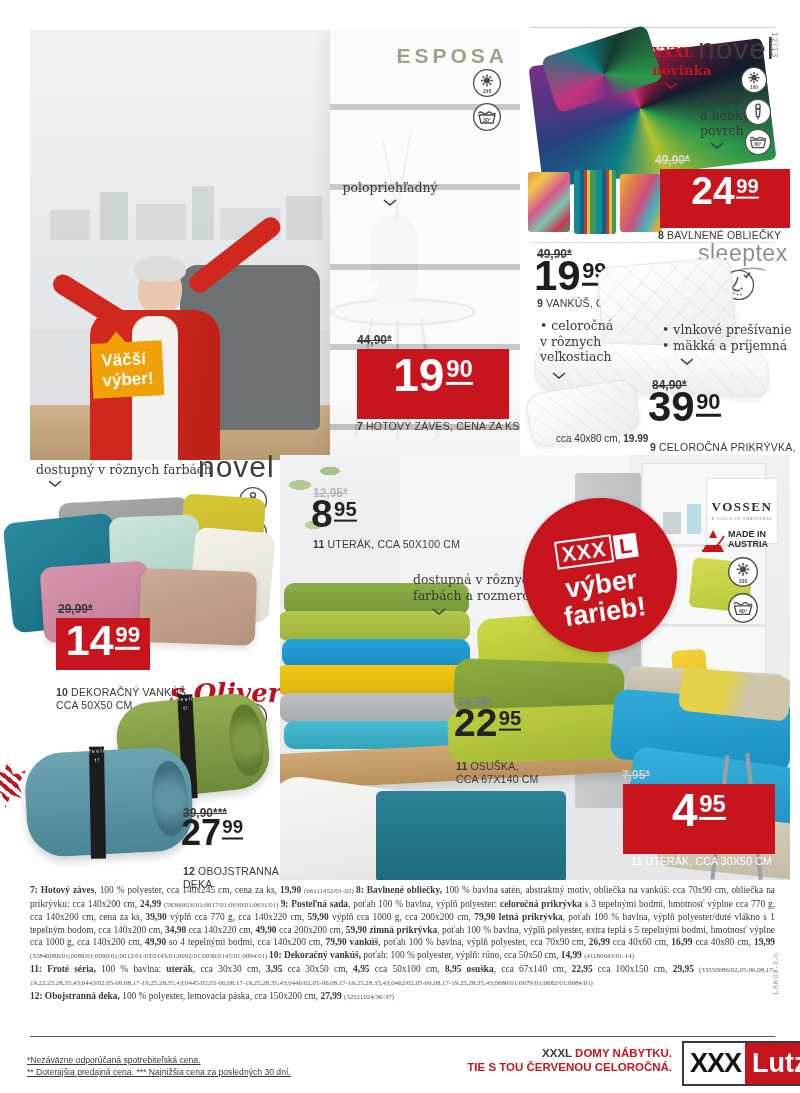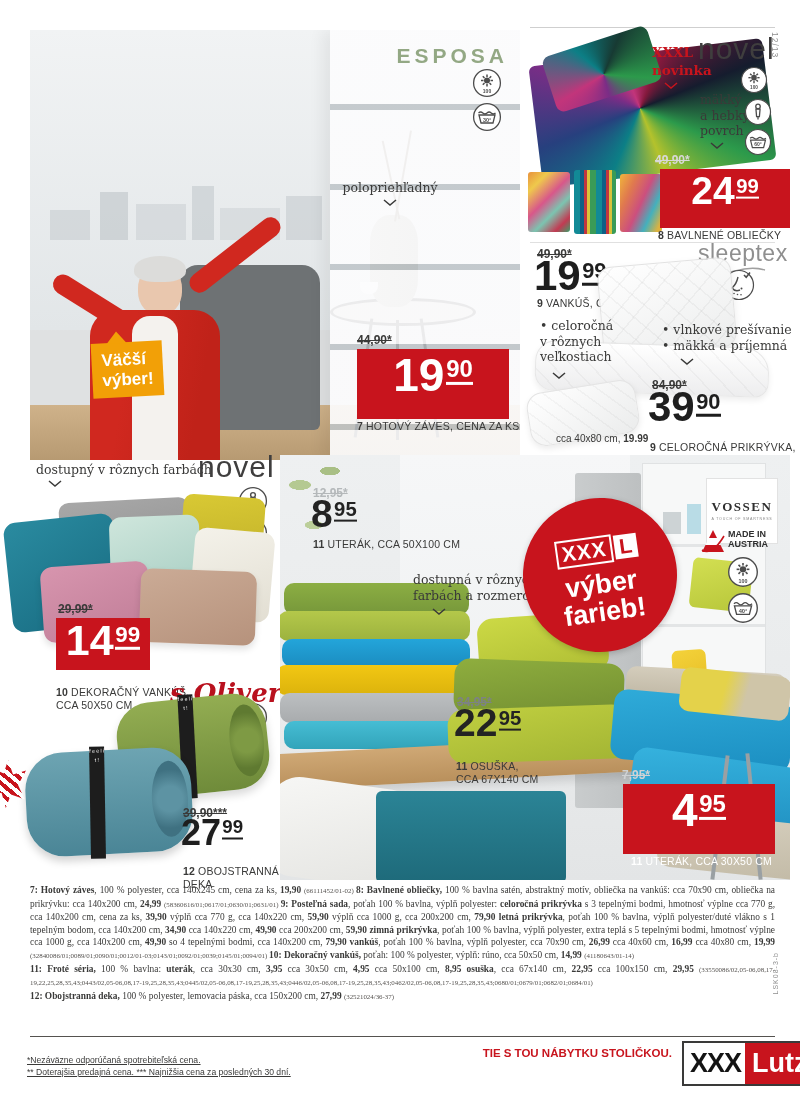--- a/index.html
+++ b/index.html
@@ -479,20 +479,21 @@
       <p><span class="fp-b">7: Hotový záves</span><span class="fp-n">, 100 % polyester, cca 140x245 cm, cena za ks, </span><span class="fp-b">19,90 </span><span class="fp-c">(66111452/01-02) </span><span class="fp-b">8: Bavlnené obliečky,</span><span class="fp-n"> 100 % bavlna satén, abstraktný motív, obliečka na vankúš: cca 70x90 cm, obliečka na prikrývku: cca 140x200 cm, </span><span class="fp-b">24,99 </span><span class="fp-c">(58360616/01;0617/01;0630/01;0631/01) </span><span class="fp-b">9: Posteľná sada</span><span class="fp-n">, poťah 100 % bavlna, výplň polyester: </span><span class="fp-b">celoročná prikrývka</span><span class="fp-n"> s 3 tepelnými bodmi, hmotnosť výplne cca 770 g, cca 140x200 cm, cena za ks, </span><span class="fp-b">39,90</span><span class="fp-n"> výplň cca 770 g, cca 140x220 cm, </span><span class="fp-b">59,90</span><span class="fp-n"> výplň cca 1000 g, cca 200x200 cm, </span><span class="fp-b">79,90 letná prikrývka</span><span class="fp-n">, poťah 100 % bavlna, výplň polyester/duté vlákno s 1 tepelným bodom, cca 140x200 cm, </span><span class="fp-b">34,90</span><span class="fp-n"> cca 140x220 cm, </span><span class="fp-b">49,90</span><span class="fp-n"> cca 200x200 cm, </span><span class="fp-b">59,90 zimná prikrývka</span><span class="fp-n">, poťah 100 % bavlna, výplň polyester, extra teplá s 5 tepelnými bodmi, hmotnosť výplne cca 1000 g, cca 140x200 cm, </span><span class="fp-b">49,90</span><span class="fp-n"> so 4 tepelnými bodmi, cca 140x200 cm, </span><span class="fp-b">79,90 vankúš</span><span class="fp-n">, poťah 100 % bavlna, výplň polyester, cca 70x90 cm, </span><span class="fp-b">26,99</span><span class="fp-n"> cca 40x60 cm, </span><span class="fp-b">16,99</span><span class="fp-n"> cca 40x80 cm, </span><span class="fp-b">19,99 </span><span class="fp-c">(32840086/01;0089/01;0090/01;0012/01-03;0143/01;0092/01;0039;0145/01;0094/01) </span><span class="fp-b">10: Dekoračný vankúš,</span><span class="fp-n"> poťah: 100 % polyester, výplň: rúno, cca 50x50 cm, </span><span class="fp-b">14,99 </span><span class="fp-c">(41180643/01-14)</span></p>
       <p><span class="fp-b">11: Froté séria,</span><span class="fp-n"> 100 % bavlna: </span><span class="fp-b">uterák</span><span class="fp-n">, cca 30x30 cm, </span><span class="fp-b">3,95</span><span class="fp-n"> cca 30x50 cm, </span><span class="fp-b">4,95</span><span class="fp-n"> cca 50x100 cm, </span><span class="fp-b">8,95 osuška</span><span class="fp-n">, cca 67x140 cm, </span><span class="fp-b">22,95</span><span class="fp-n"> cca 100x150 cm, </span><span class="fp-b">29,95 </span><span class="fp-c">(33550086/02,05-06,08,17-19,22,25,28,35,43;0443/02,05-06,08,17-19,25,28,35,43;0445/02,05-06,08,17-19,25,28,35,43;0446/02,05-06,08,17-19,25,28,35,43;0462/02,05-06,08,17-19,25,28,35,43;0680/01;0679/01;0682/01;0684/01)</span></p>
       <p><span class="fp-b">12: Obojstranná deka,</span><span class="fp-n"> 100 % polyester, lemovacia páska, cca 150x200 cm, </span><span class="fp-b">27,99 </span><span class="fp-c">(32521024/36-37)</span></p>
     </div>
   <div class="abs vert" style="left:772px;top:952px;font-size:7px;transform:rotate(180deg);">LSK08-3-b</div>
 
   <div class="abs" style="left:30px;top:1036px;width:745px;height:1px;background:#55524f;"></div>
   <div class="abs footnote" style="left:27px;top:1055px;">*Nezáväzne odporúčaná spotrebiteľská cena.</div>
   <div class="abs footnote" style="left:27px;top:1067px;">** Doterajšia predajná cena. *** Najnižšia cena za posledných 30 dní.</div>
   <div class="abs" style="left:350px;top:1046px;width:322px;text-align:right;">
-    <div class="sloganline red-t">TIE S TOU NÁBYTKU STOLIČKOU.</div>
+    <div class="sloganline"><span style="color:#3a3a39;">XXXL </span><span class="red-t">DOMY NÁBYTKU.</span></div>
+    <div class="sloganline red-t">TIE S TOU ČERVENOU CELOROČNÁ.</div>
   </div>
   <div class="lutzlogo" style="left:682px;top:1041px;">
     <span class="xxx">XXX</span>
     <span class="lutz">Lutz</span>
   </div>
 
 </div>
 
 </body></html>

